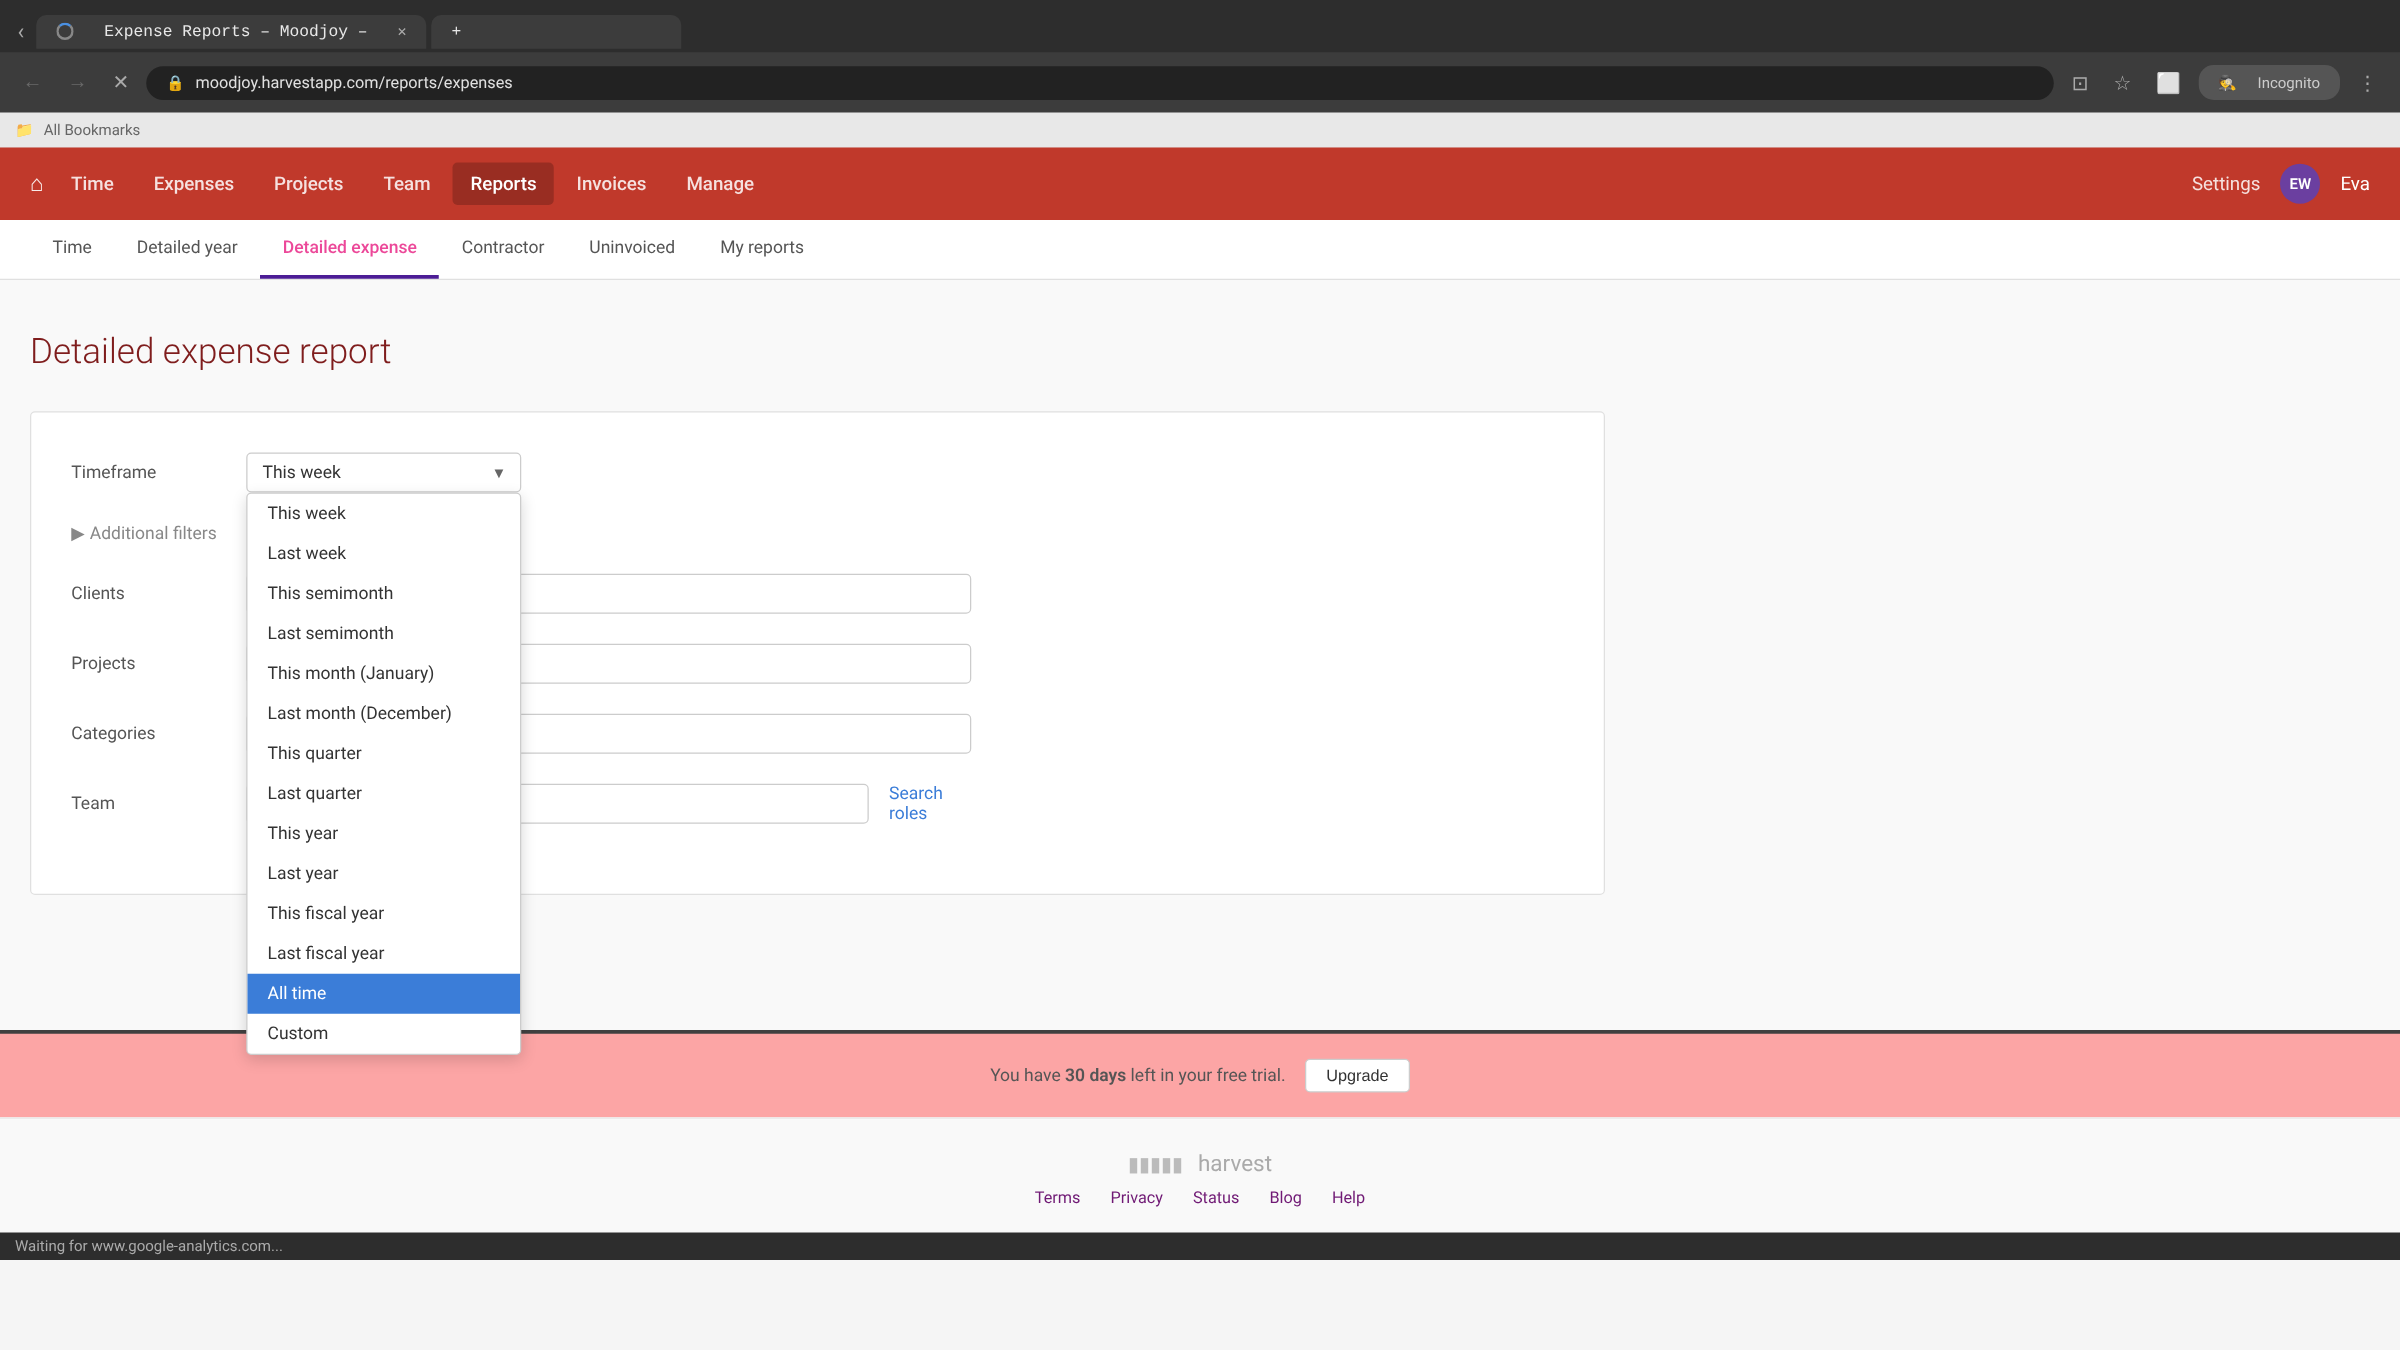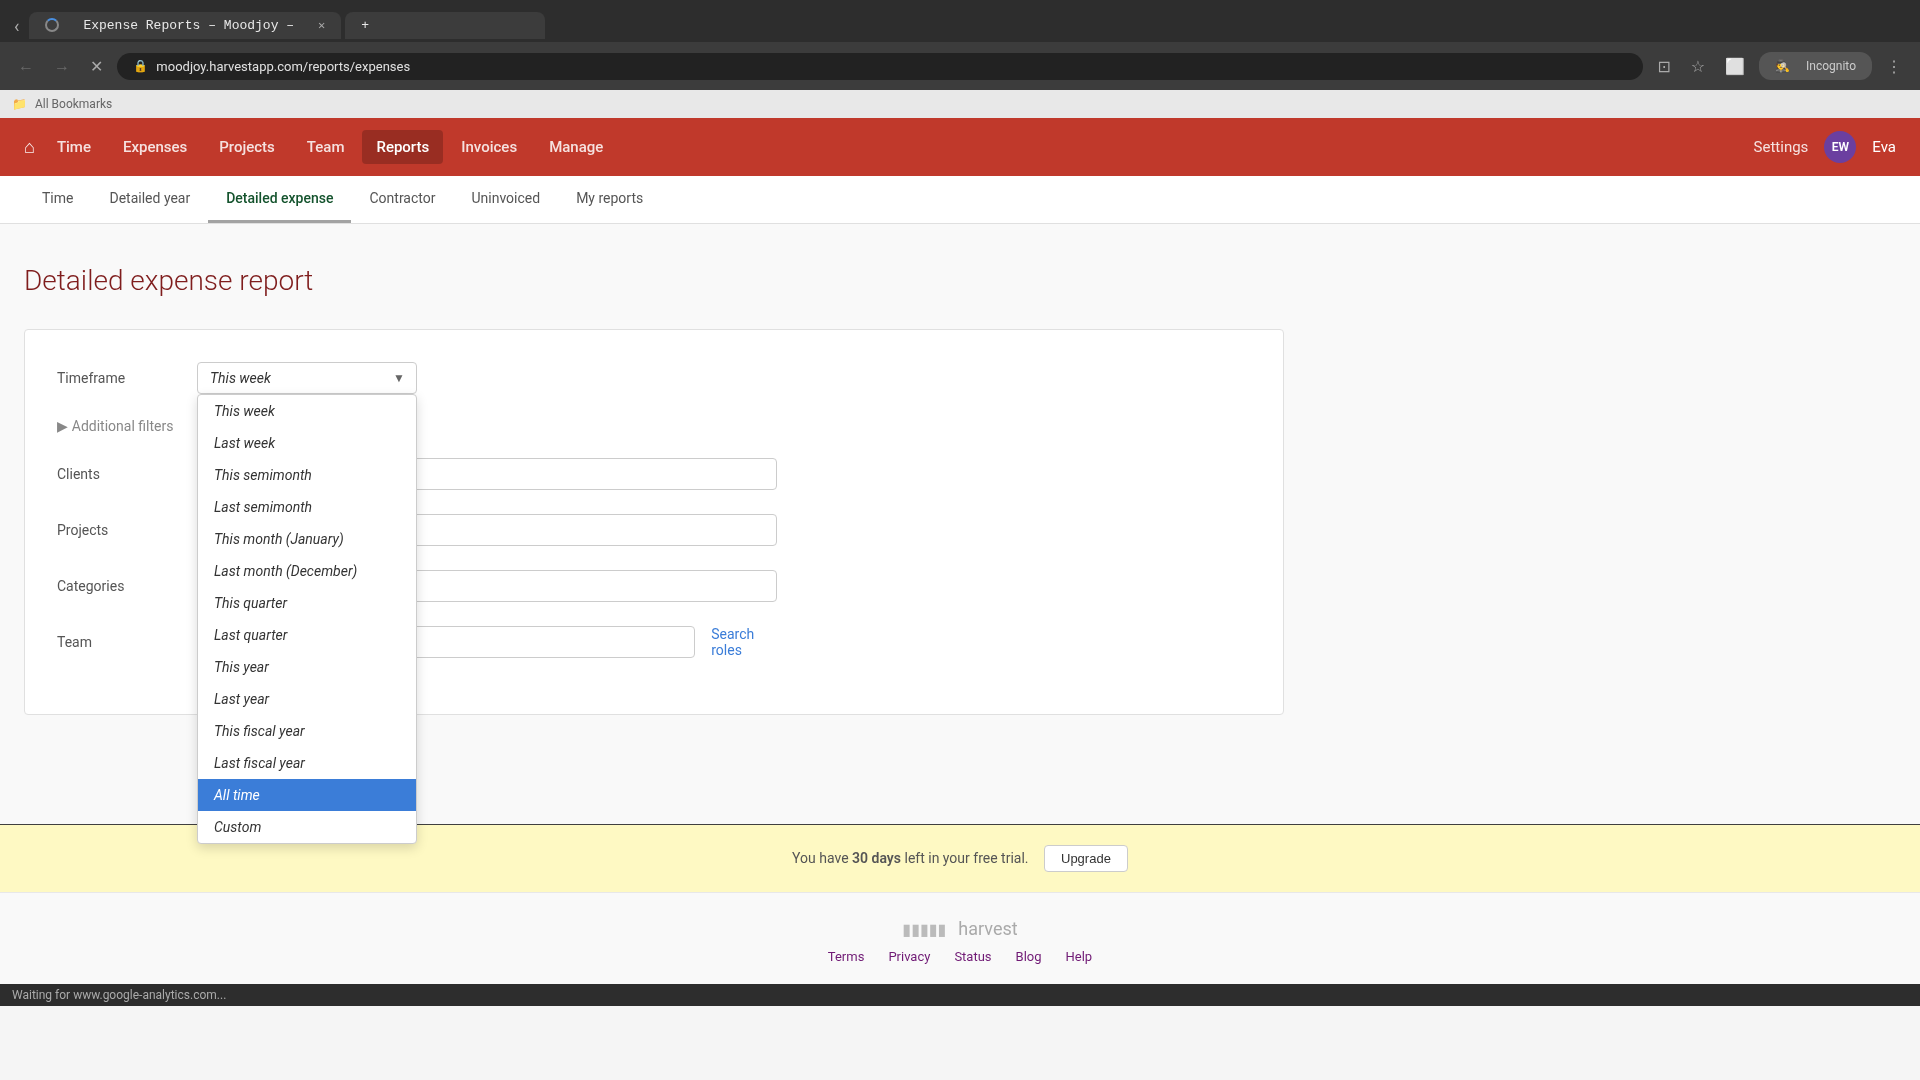--- a/index.html
+++ b/index.html
@@ -29,51 +29,51 @@
     .nav-link { color: rgba(255,255,255,0.85); text-decoration: none; padding: 8px 14px; font-size: 15px; font-weight: 500; border-radius: 4px; cursor: pointer; }
     .nav-link.active { background: rgba(0,0,0,0.2); color: white; }
     .nav-right { display: flex; align-items: center; gap: 16px; }
     .settings-link { color: rgba(255,255,255,0.85); font-size: 15px; cursor: pointer; }
     .user-avatar { background: #6b3fa0; color: white; border-radius: 50%; width: 32px; height: 32px; display: flex; align-items: center; justify-content: center; font-size: 12px; font-weight: 600; }
     .user-name { color: white; font-size: 15px; cursor: pointer; }
 
     
     .sub-nav { background: white; border-bottom: 1px solid #e0e0e0; display: flex; padding: 0 24px; gap: 0; }
     .sub-nav-link { color: #555; text-decoration: none; padding: 14px 18px; font-size: 14px; cursor: pointer; border-bottom: 3px solid transparent; }
-    .sub-nav-link.active { color: #14532d; border-bottom: 3px solid #a3a3a3; font-weight: 500; }
+    .sub-nav-link.active { color: #ec4899; border-bottom: 3px solid #4c1d95; font-weight: 500; }
 
     
     .main-content { background: #f9f9f9; min-height: 600px; padding: 40px 24px; }
     .page-title { font-size: 28px; font-weight: 300; color: #7f1d1d; margin-bottom: 32px; }
 
     
     .filter-panel { background: white; border: 1px solid #e0e0e0; border-radius: 4px; padding: 32px; max-width: 1260px; position: relative; }
 
     .filter-row { display: flex; align-items: flex-start; margin-bottom: 24px; }
     .filter-label { width: 140px; font-size: 14px; color: #555; padding-top: 8px; }
     .filter-control { flex: 1; max-width: 580px; }
 
-    .select-wrapper { position: relative; display: inline-block; font-style: italic; }
+    .select-wrapper { position: relative; display: inline-block; }
     .select-btn { border: 1px solid #ccc; background: white; border-radius: 4px; padding: 7px 36px 7px 12px; font-size: 14px; color: #333; cursor: pointer; min-width: 220px; display: flex; align-items: center; justify-content: space-between; }
     .select-btn .chevron { color: #666; font-size: 12px; position: absolute; right: 12px; top: 50%; transform: translateY(-50%); }
 
     .filter-input { border: 1px solid #ccc; border-radius: 4px; padding: 7px 12px; font-size: 14px; color: #333; width: 580px; }
 
     .additional-filters { color: #888; font-size: 14px; margin-bottom: 24px; display: flex; align-items: center; gap: 4px; }
 
     
     .dropdown-menu { position: absolute; top: 100%; left: 0; background: white; border: 1px solid #ccc; border-radius: 4px; min-width: 220px; z-index: 1000; box-shadow: 0 4px 12px rgba(0,0,0,0.15); }
     .dropdown-item { padding: 8px 16px; font-size: 14px; color: #333; cursor: pointer; }
     .dropdown-item.selected { background: #3b7dd8; color: white; }
 
     
     .search-roles-link { color: #3b7dd8; text-decoration: none; font-size: 14px; margin-left: 16px; cursor: pointer; }
 
     
-    .trial-banner { background: #fef9c3; text-align: center; padding: 20px; border-top: 1px solid #404040; }
+    .trial-banner { background: #fca5a5; text-align: center; padding: 20px; border-top: 3px solid #404040; }
     .trial-text { color: #555; font-size: 14px; }
     .trial-text strong { font-weight: 600; }
     .upgrade-btn { background: white; border: 1px solid #ccc; border-radius: 4px; padding: 5px 16px; font-size: 13px; color: #333; cursor: pointer; margin-left: 12px; }
 
     .footer { background: #f9f9f9; text-align: center; padding: 20px; border-top: 1px solid #e8e8e8; }
     .footer-logo { color: #999; font-size: 24px; margin-bottom: 8px; }
     .footer-links { display: flex; justify-content: center; gap: 24px; }
     .footer-link { color: #701a75; text-decoration: none; font-size: 13px; cursor: pointer; }
 
     

